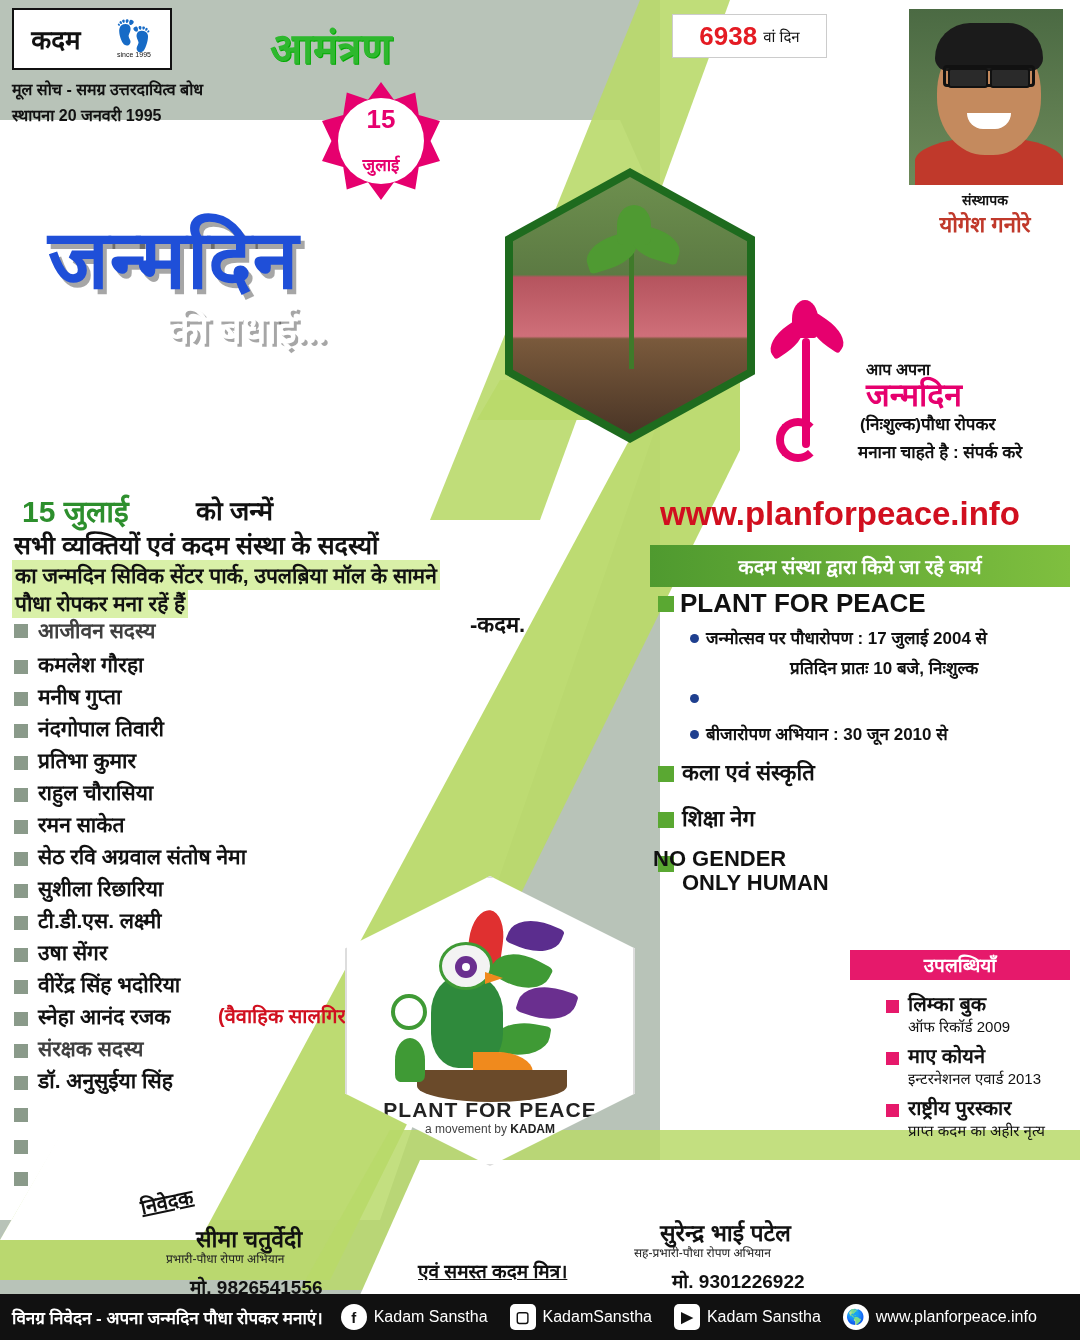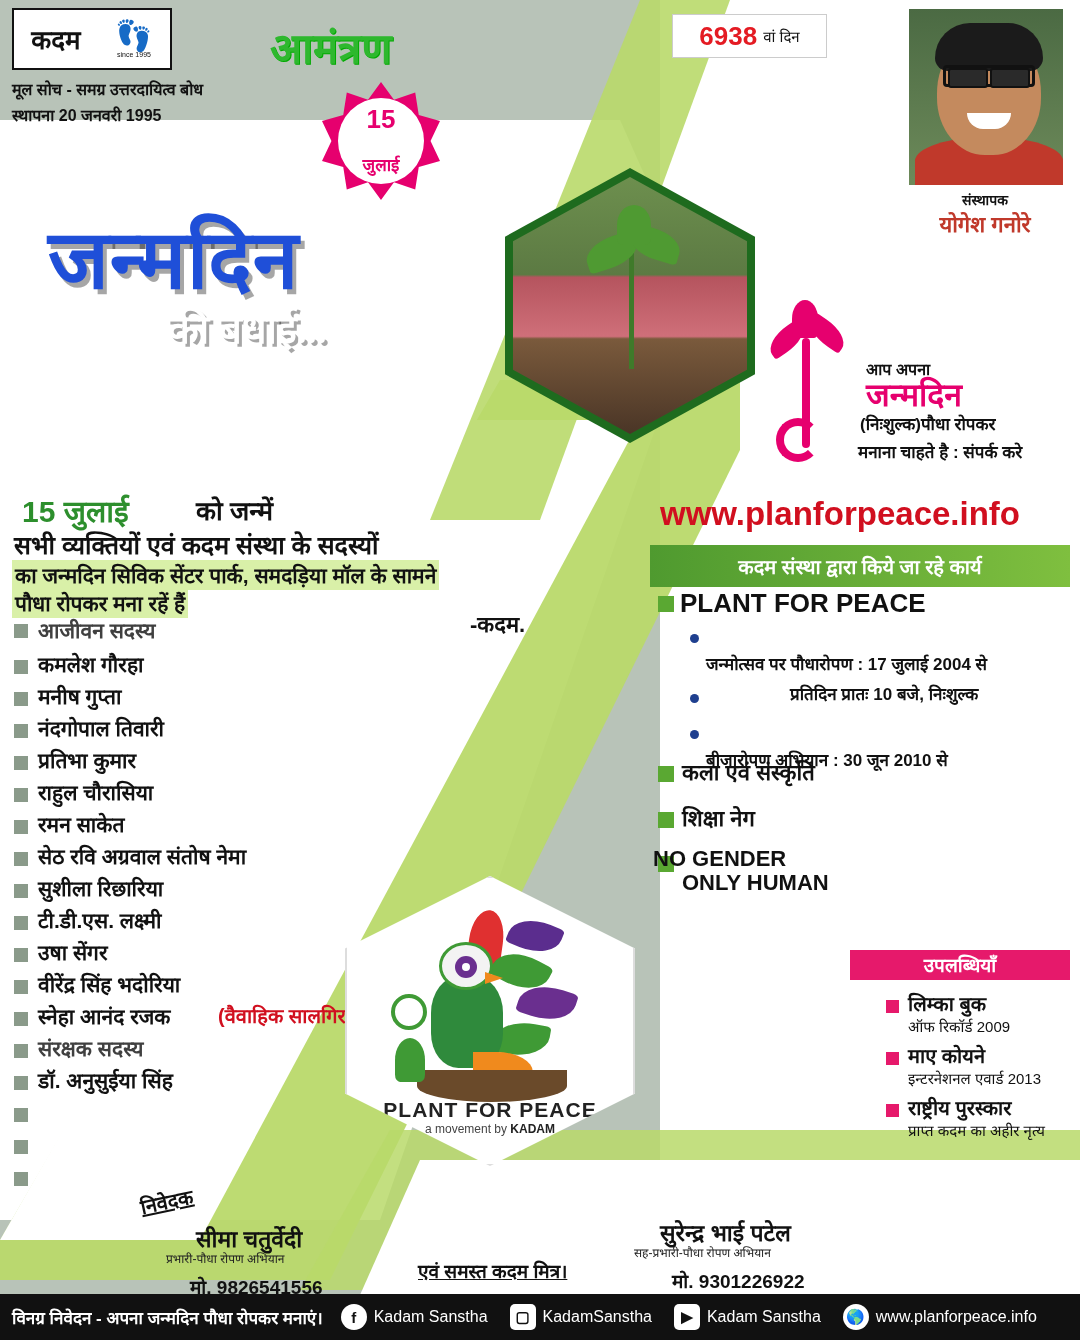--- a/index.html
+++ b/index.html
@@ -198,21 +198,21 @@
   .pfp-title {
     position: absolute; left: 680px; top: 588px;
     font-size: 26px; font-weight: bold; color: #111;
   }
   .sq-bullet {
     position: absolute; width: 16px; height: 16px; background: #5aa832;
   }
   .dot-bullet {
     position: absolute; width: 9px; height: 9px; background: #1f3f8f; border-radius: 50%;
   }
-  .r-item { position: absolute; font-size: 17px; color: #111; font-weight: 600; margin-top: 26px; }
+  .r-item { position: absolute; font-size: 17px; color: #111; font-weight: 600; }
   .r-item-b { position: absolute; font-size: 22px; color: #111; font-weight: bold; }
 
   
   .ach-bar {
     position: absolute; left: 850px; top: 950px; width: 220px; height: 30px;
     background: #e6196b; display: flex; align-items: center; justify-content: center;
   }
   .ach-bar span { color: #fff; font-size: 19px; font-weight: 700; }
   .ach-sq { position: absolute; width: 13px; height: 13px; background: #e6196b; }
   .ach-t { position: absolute; font-size: 20px; font-weight: bold; color: #111; }
@@ -399,21 +399,21 @@
   <div class="ach-t" style="left:908px;top:1042px;">माए कोयने</div>
   <div class="ach-s" style="left:908px;top:1068px;">इन्टरनेशनल एवार्ड 2013</div>
 
   <div class="ach-sq" style="left:886px;top:1104px;"></div>
   <div class="ach-t" style="left:908px;top:1094px;">राष्ट्रीय पुरस्कार</div>
   <div class="ach-s" style="left:908px;top:1120px;">प्राप्त कदम का अहीर नृत्य</div>
 
   <div class="inv-date">15 जुलाई</div>
   <div class="inv-born">को जन्में</div>
   <div class="inv-l2">सभी व्यक्तियों एवं कदम संस्था के सदस्यों</div>
-  <div class="inv-hl1">का जन्मदिन सिविक सेंटर पार्क, समदड़िया मॉल के सामने</div>
+  <div class="inv-hl1">का जन्मदिन सिविक सेंटर पार्क, उपलब़िया मॉल के सामने</div>
   <div class="inv-hl2">पौधा रोपकर मना रहें हैं</div>
   <div class="inv-sign">-कदम.</div>
 
   <div class="m-sq" style="top:624px;"></div>
   <div class="m-head" style="top:616px;">आजीवन सदस्य</div>
 
   <div class="m-sq" style="top:660px;"></div>
   <div class="m-name" style="top:650px;">कमलेश गौरहा</div>
   <div class="m-sq" style="top:692px;"></div>
   <div class="m-name" style="top:682px;">मनीष गुप्ता</div>

